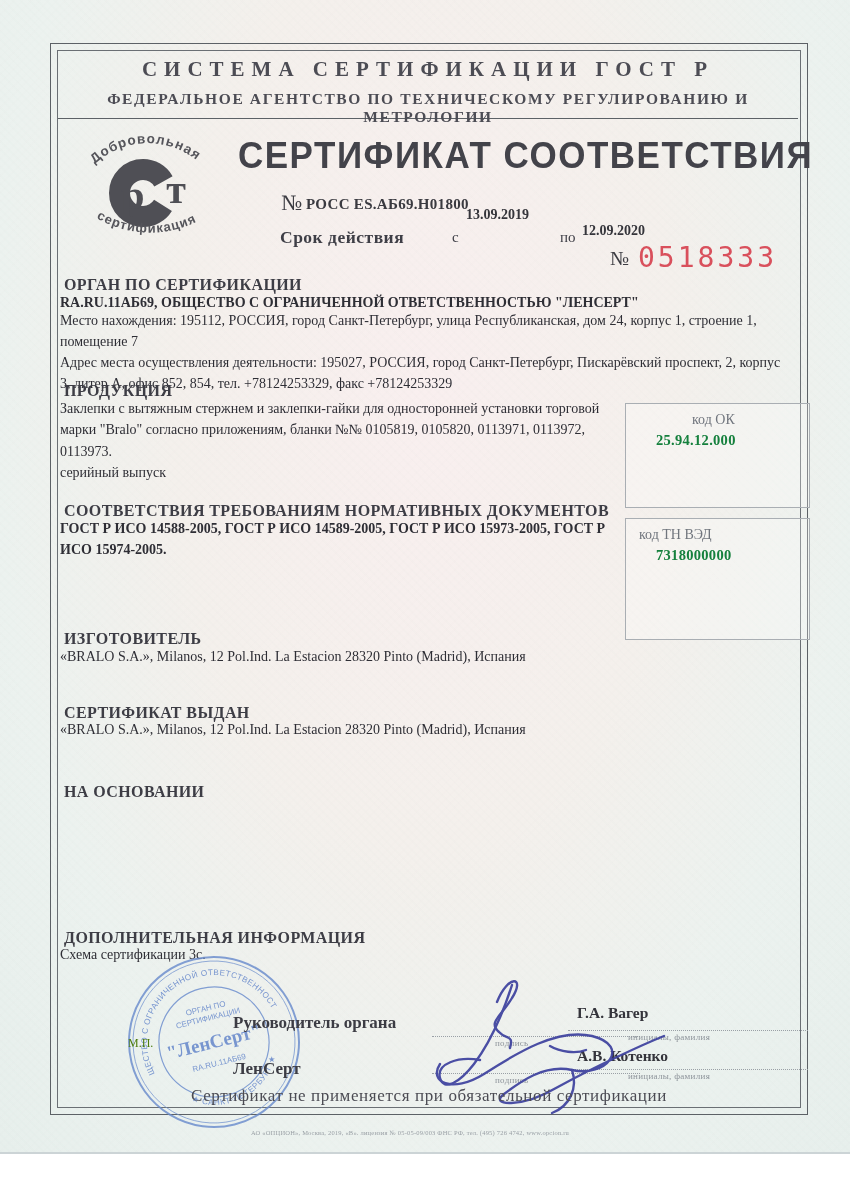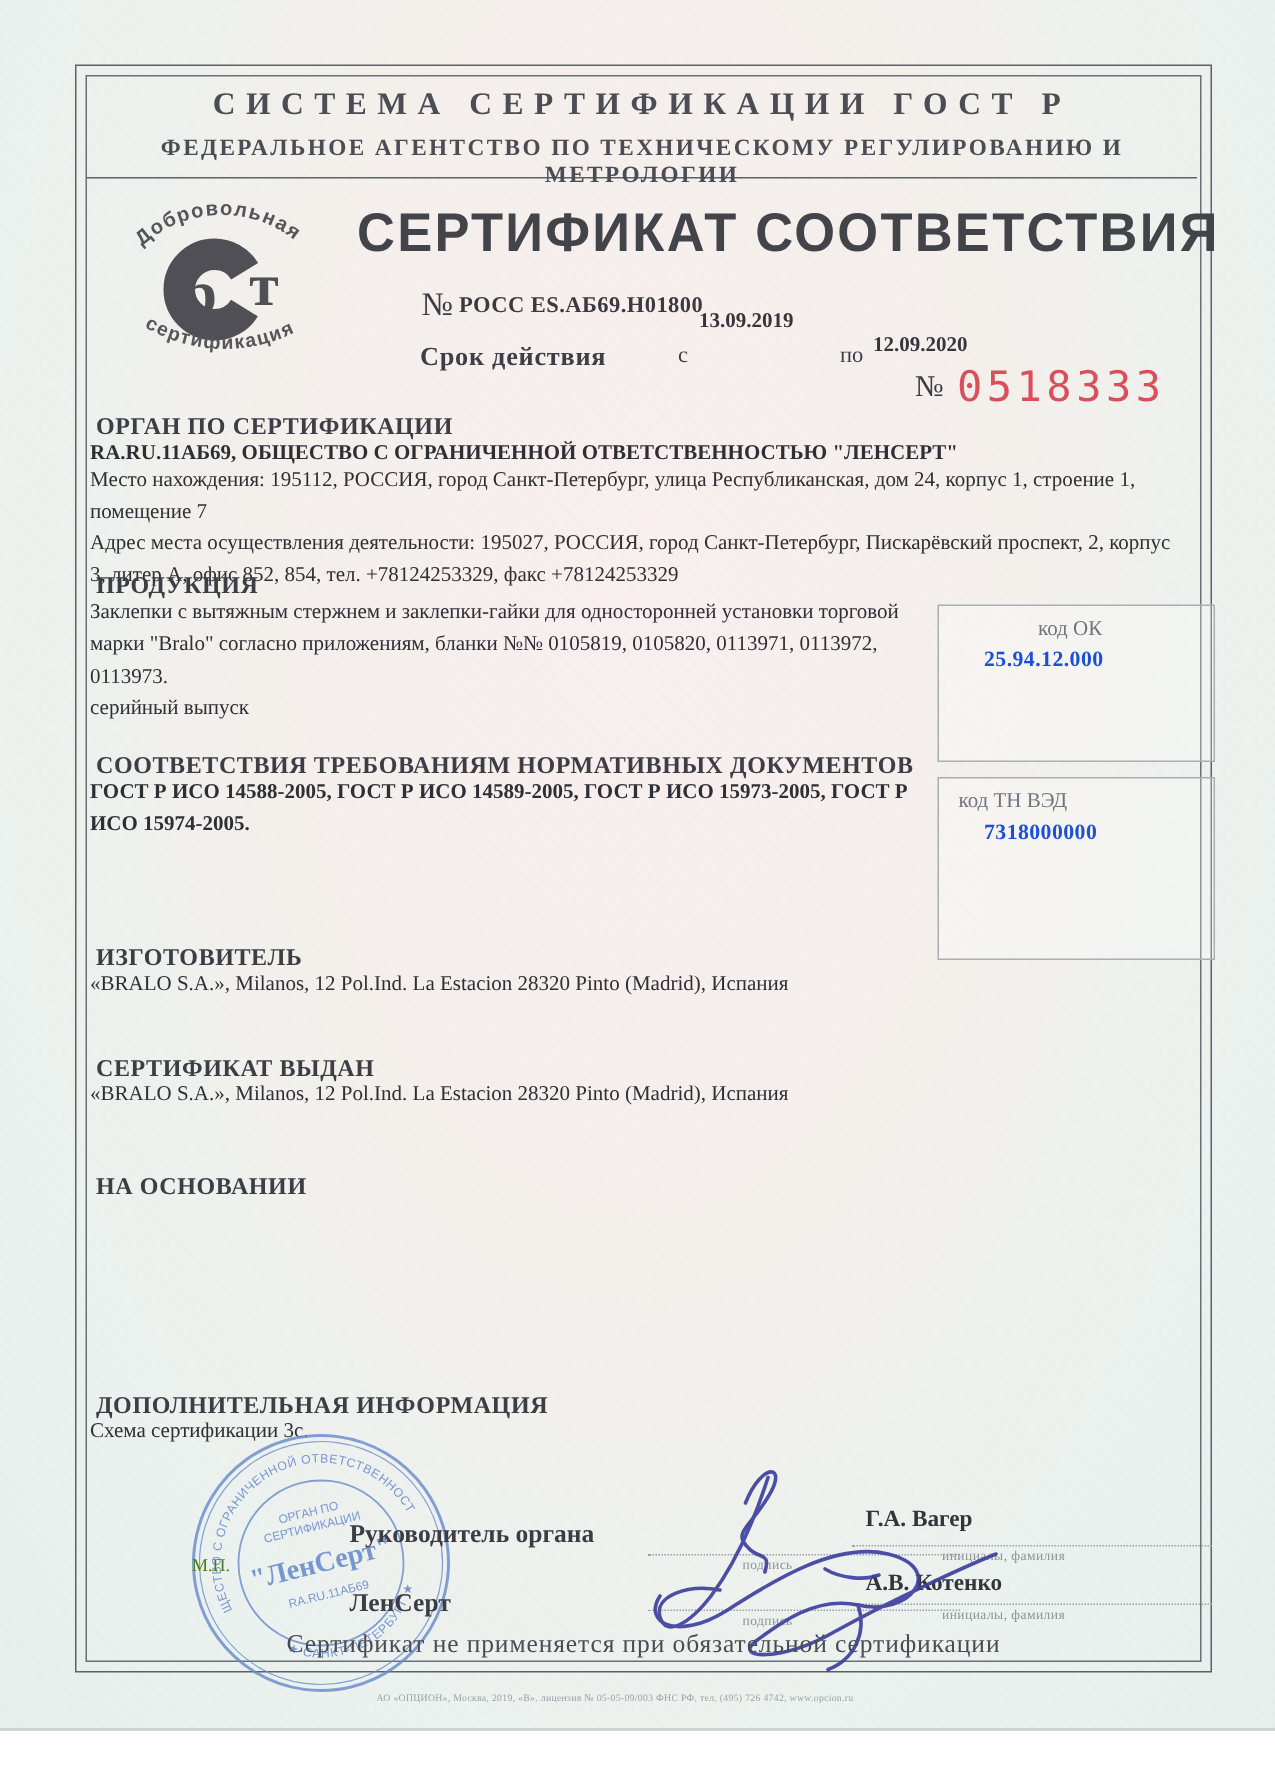--- a/index.html
+++ b/index.html
@@ -31,21 +31,21 @@
   .small-cn{font-size:15px;color:#3e3e46;}
   .date-val{font-weight:bold;font-size:14px;color:#35353b;}
   .blank-no{font-family:"DejaVu Sans Mono", monospace;font-size:28px;letter-spacing:3px;}
 
   .sec-heading{font-weight:bold;font-size:16px;color:#3d3d45;letter-spacing:.4px;white-space:nowrap;}
   .sec-body{font-size:14px;color:#2e2e35;line-height:1.52;}
   .bold{font-weight:bold;}
 
   .code-box{position:absolute;border:1px solid #a9aeb3;background:rgba(255,255,255,.25);}
   .code-label{font-size:14px;color:#70757d;}
-  .code-value{font-weight:bold;font-size:14.5px;color:#1d4ed8;letter-spacing:.3px;}
+  .code-value{font-weight:bold;font-size:14.5px;color:#15803d;letter-spacing:.3px;}
 
   .sig-label{font-weight:bold;font-size:17px;color:#3c3c44;white-space:nowrap;}
   .sig-line{position:absolute;border-bottom:1.2px dotted #9aa0a6;height:1px;}
   .sig-caption{font-size:9px;color:#8d939a;letter-spacing:.3px;}
   .sig-name{font-weight:bold;font-size:15.5px;color:#34343b;white-space:nowrap;}
   .mp{font-size:12px;color:#4d7c0f;}
   .footer-note{font-size:17px;color:#4b4b53;letter-spacing:.6px;text-align:center;}
   .print-info{font-size:6.5px;color:#9aa0a6;text-align:center;letter-spacing:.2px;}
 </style>
 </head>

